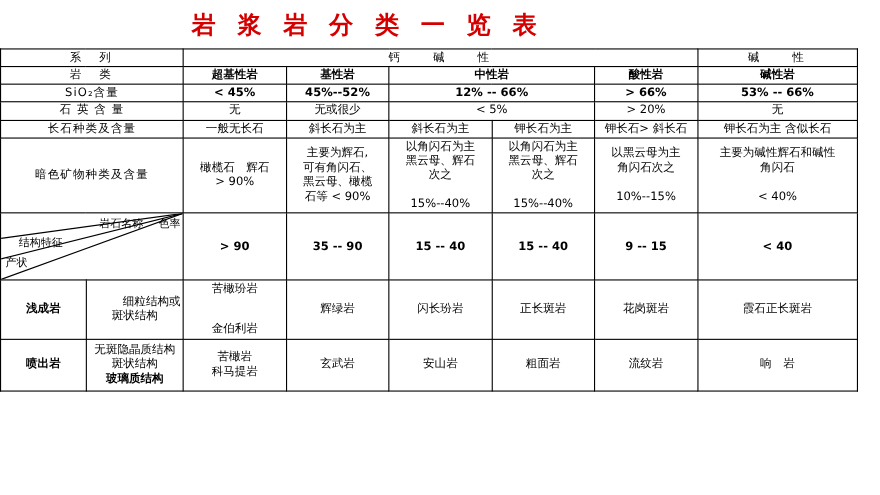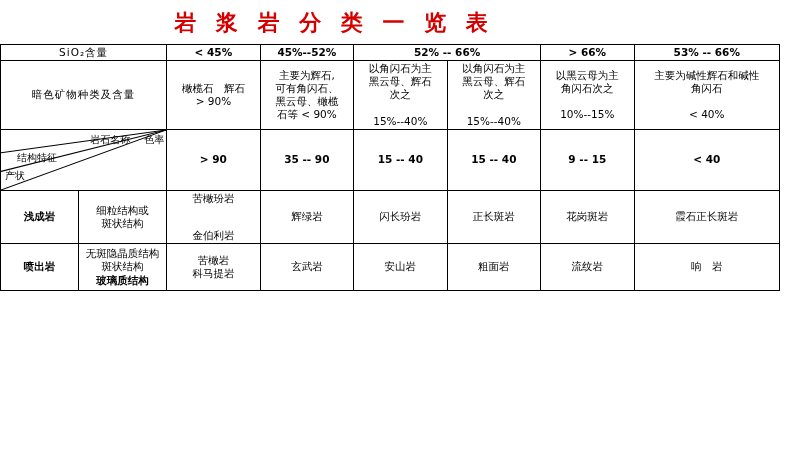--- a/index.html
+++ b/index.html
@@ -84,32 +84,62 @@
       <col style="width:85px">
       <col style="width:90px">
       <col style="width:90px">
       <col style="width:90px">
       <col style="width:90px">
       <col style="width:90px">
       <col style="width:140px">
     </colgroup>
 
     <tbody>
-
+        <tr>
+      <td colspan="2" class="hdr-black">系　列</td>
+      <td colspan="5" class="hdr-black">钙　　碱　　性</td>
+      <td class="hdr-black">碱　　性</td>
+    </tr>
+
+    <tr>
+      <td colspan="2" class="hdr-black">岩　类</td>
+      <td class="c-purple big">超基性岩</td>
+      <td class="c-green big">基性岩</td>
+      <td colspan="2" class="c-cyan big">中性岩</td>
+      <td class="c-teal big">酸性岩</td>
+      <td class="c-cyan big">碱性岩</td>
+    </tr>
 
     <tr>
       <td colspan="2" class="rowlabel">SiO₂含量</td>
       <td class="c-purple">&lt; 45%</td>
       <td class="c-green">45%--52%</td>
-      <td colspan="2" class="c-cyan">52% -- 66%</td>
+      <td colspan="2" class="c-cyan">12% -- 66%</td>
       <td class="c-teal">&gt; 66%</td>
       <td class="c-cyan">53% -- 66%</td>
     </tr>
 
-
+    <tr>
+      <td colspan="2" class="rowlabel">石 英 含 量</td>
+      <td>无</td>
+      <td>无或很少</td>
+      <td colspan="2">&lt; 5%</td>
+      <td>&gt; 20%</td>
+      <td>无</td>
+    </tr>
+
+    <tr>
+      <td colspan="2" class="rowlabel">长石种类及含量</td>
+      <td>一般无长石</td>
+      <td>斜长石为主</td>
+      <td>斜长石为主</td>
+      <td>钾长石为主</td>
+      <td>钾长石&gt; 斜长石</td>
+      <td>钾长石为主  含似长石</td>
+    </tr>
 
     <tr>
       <td colspan="2" class="rowlabel tall">暗色矿物种类及含量</td>
       <td class="tall nl">
             <span style="display: block;">橄榄石　辉石</span>
             <span style="display: block;">&gt; 90%</span>
           </td>
       <td class="tall nl">
             <span style="display: block;">主要为辉石,</span>
             <span style="display: block;">可有角闪石、</span>
@@ -161,21 +191,21 @@
       <td class="c-cyan big">15 -- 40</td>
       <td class="c-cyan big">15 -- 40</td>
       <td class="c-teal big">9 -- 15</td>
       <td class="c-cyan big">&lt; 40</td>
     </tr>
 
 
     <tr>
       <td class="c-cyan">浅成岩</td>
       <td class="nl">
-            <span style="display: block;">细粒结构或</span>
+            <span style="display: block; text-align: right;">细粒结构或</span>
             <span style="display: block;">斑状结构</span>
           </td>
       <td class="nl">
             <span style="display: block;">苦橄玢岩</span>
             <span style="display: block; margin-top: 24px;">金伯利岩</span>
           </td>
       <td>辉绿岩</td>
       <td>闪长玢岩</td>
       <td>正长斑岩</td>
       <td>花岗斑岩</td>

